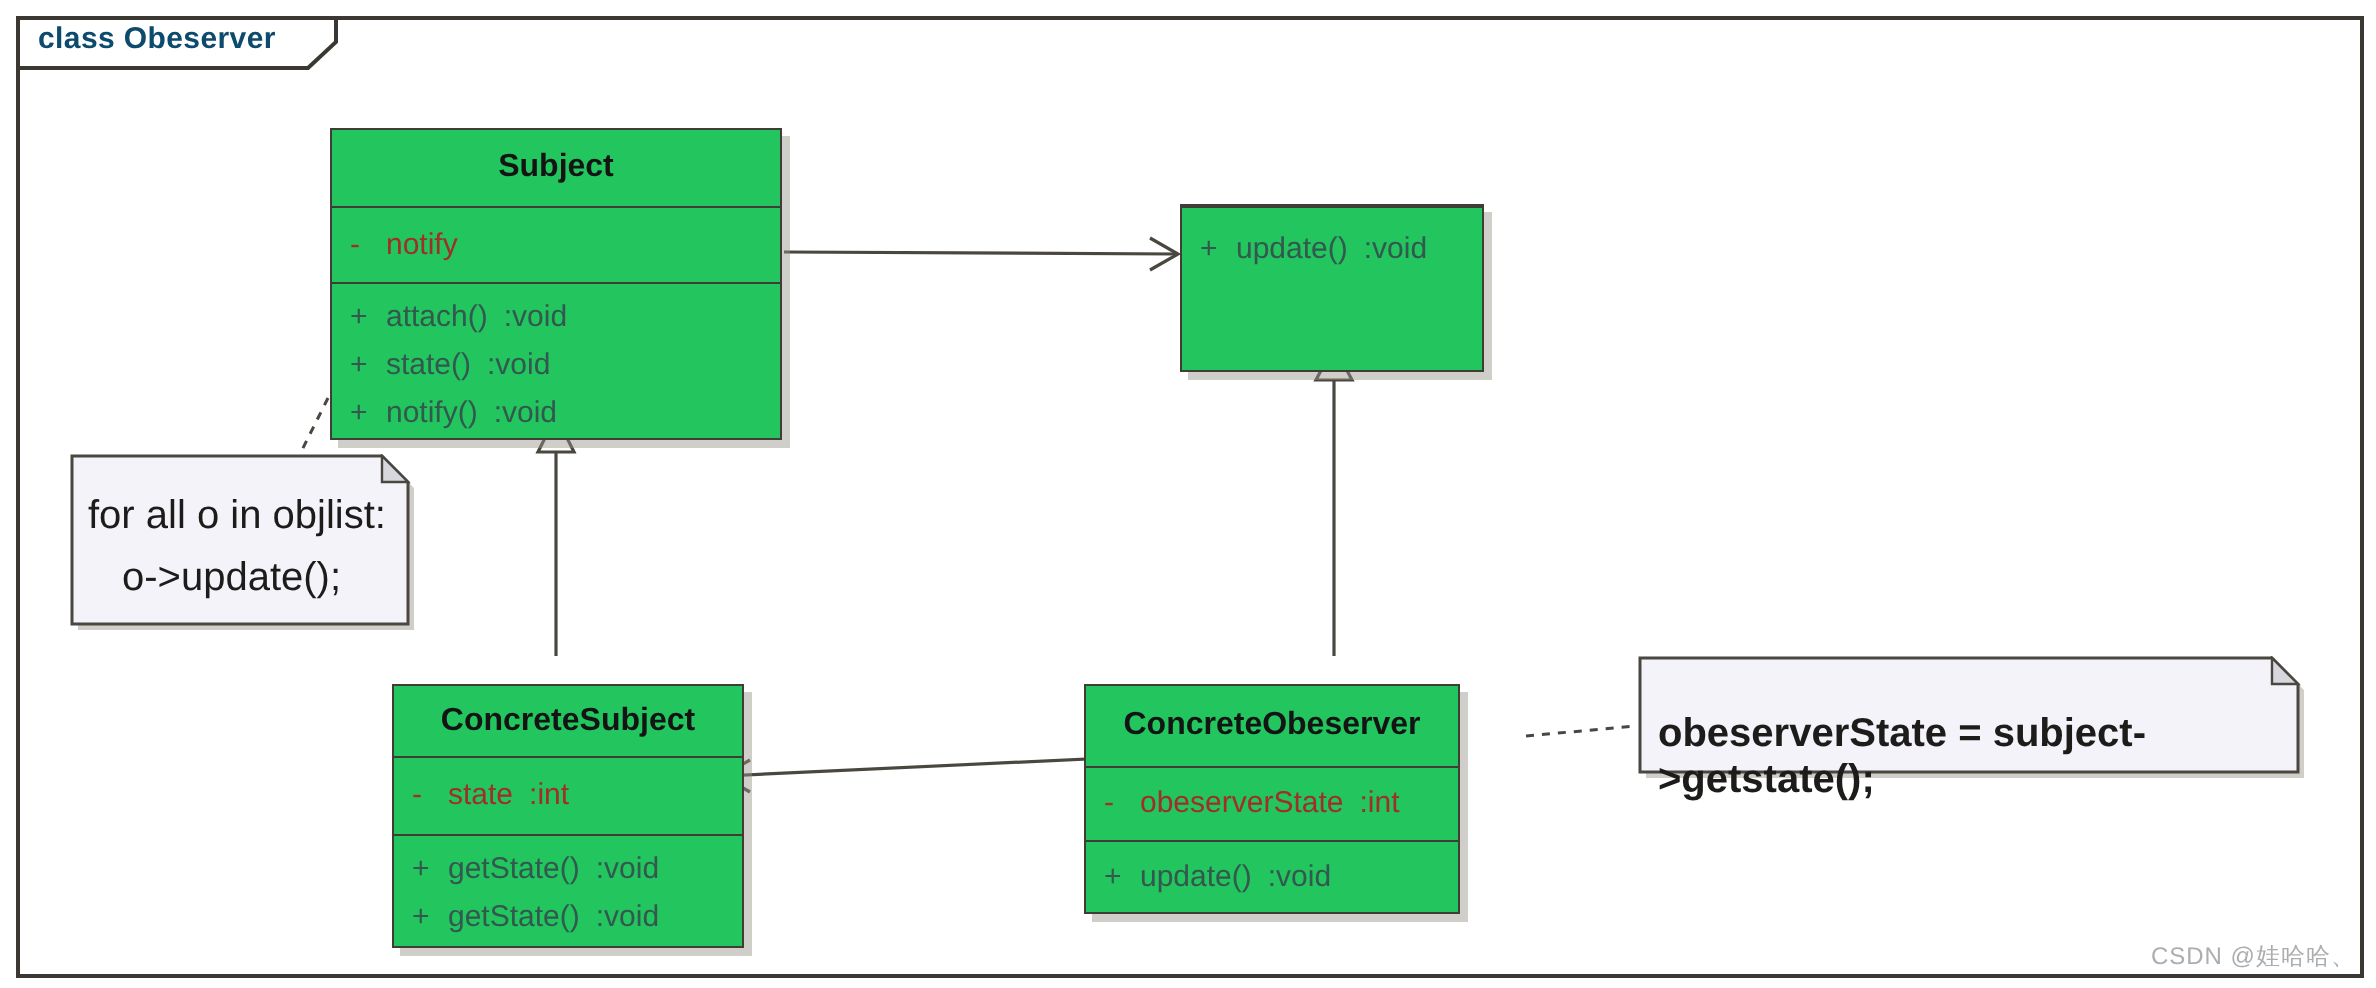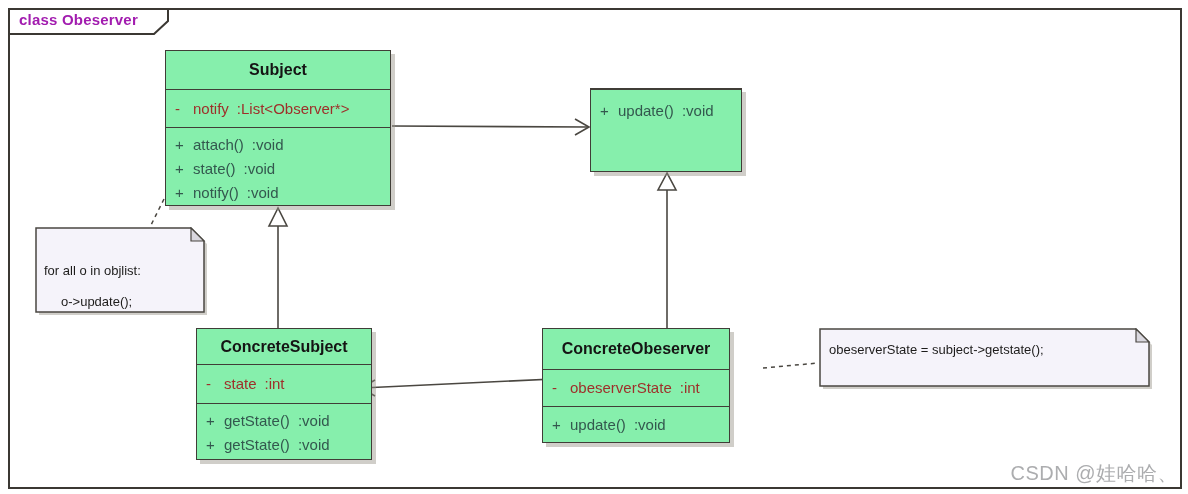--- a/index.html
+++ b/index.html
@@ -7,41 +7,41 @@
   * { box-sizing:border-box; }
 
   .stage { position:relative; width:1188px; height:494px; background:#ffffff; overflow:hidden; }
 
   .frame { position:absolute; left:8px; top:8px; width:1174px; height:481px;
            border:2px solid #3b3833; background:transparent; }
 
   .frame-tab { position:absolute; left:8px; top:8px; width:162px; height:28px; }
   .frame-tab svg { position:absolute; left:0; top:0; }
   .frame-tab .tab-label { position:absolute; left:11px; top:3px; width:140px;
-           font-size:15px; font-weight:bold; color:#a21caf; letter-spacing:.2px; }
+           font-size:15px; font-weight:bold; color:#0c4a6e; letter-spacing:.2px; }
 
   .connectors { position:absolute; left:0; top:0; pointer-events:none; }
 
-  .uml-class { position:absolute; background:#86efac; border:1.6px solid #403d37;
+  .uml-class { position:absolute; background:#22c55e; border:1.6px solid #403d37;
                box-shadow:4px 4px 0 rgba(150,146,135,0.45);
-               display:flex; flex-direction:column; }
+               display:flex; flex-direction:column;margin-top:14px; }
   .cls-name { display:flex; align-items:center; justify-content:center;
               font-weight:bold; font-size:16px; color:#151414; flex:0 0 auto; }
   .cls-sec  { border-top:1.6px solid #403d37; flex:0 0 auto; }
   .cls-sec.grow { flex:1 1 auto; }
   .member { display:flex; font-size:15px; line-height:24px; white-space:nowrap; }
   .member .vis   { width:27px; padding-left:9px; flex:0 0 auto; }
   .member .mtype { padding-left:8px; }
   .attr-text   { color:#9e2f2a; }
   .method-text { color:#33584e; }
 
   .note { position:absolute; }
-  .note-text { position:absolute; left:0; top:12px; width:100%; font-size:13px; color:#1d1c1b; }
+  .note-text { position:absolute; left:0; top:0; width:100%; font-size:20px; color:#1d1c1b; }
 
-  .watermark { position:absolute; right:10px; bottom:7px; font-size:20px;
+  .watermark { position:absolute; right:10px; bottom:7px; font-size:12px;
                color:#acadaf; letter-spacing:.5px;margin-left:44px; }
 </style>
 </head>
 <body>
 
 <div class="stage">
 
   <div class="frame"></div>
 
   <svg class="connectors" width="1188" height="494" viewBox="0 0 1188 494">
@@ -74,21 +74,20 @@
       <line x1="763" y1="368" x2="818" y2="363"></line>
     </g>
   </svg>
 
   <div class="uml-class" style="left:165px;top:50px;width:226px;height:156px">
     <div class="cls-name" style="height:38px">Subject</div>
     <div class="cls-sec" style="height:38px;padding-top:7px">
       <div class="member attr-text">
         <span class="vis">-</span>
         <span class="mname">notify</span>
-        <span class="mtype">:List&lt;Observer*&gt;</span>
       </div>
     </div>
     <div class="cls-sec grow" style="padding-top:5px">
       <div class="member method-text">
         <span class="vis">+</span>
         <span class="mname">attach()</span>
         <span class="mtype">:void</span>
       </div>
       <div class="member method-text">
         <span class="vis">+</span>
@@ -165,21 +164,21 @@
       <div style="padding-left:17px">o-&gt;update();</div>
     </div>
   </div>
 
   <div class="note" style="left:819px;top:328px;width:335px;height:63px">
     <svg width="335" height="63" viewBox="0 0 335 63">
       <polygon points="4,4 320,4 333,17 333,61 4,61" fill="rgba(150,146,135,0.45)" stroke="none"></polygon>
       <polygon points="1,1 317,1 330,14 330,58 1,58" fill="#f5f3fa" stroke="#4a4741" stroke-width="1.5"></polygon>
       <polygon points="317,1 317,14 330,14" fill="#d9d7de" stroke="#4a4741" stroke-width="1.2"></polygon>
     </svg>
-    <div class="note-text" style="padding:2px 6px 0 10px;">obeserverState = subject-&gt;getstate();</div>
+    <div class="note-text" style="padding:28px 6px 0 10px;font-weight:bold;">obeserverState = subject-&gt;getstate();</div>
   </div>
 
   <div class="frame-tab">
     <svg width="162" height="28" viewBox="0 0 162 28">
       <polygon points="1,1 160,1 160,13 146,26 1,26" fill="#ffffff" stroke="#3b3833" stroke-width="2"></polygon>
     </svg>
     <div class="tab-label">class Obeserver</div>
   </div>
 
   <div class="watermark">CSDN @娃哈哈、</div>

